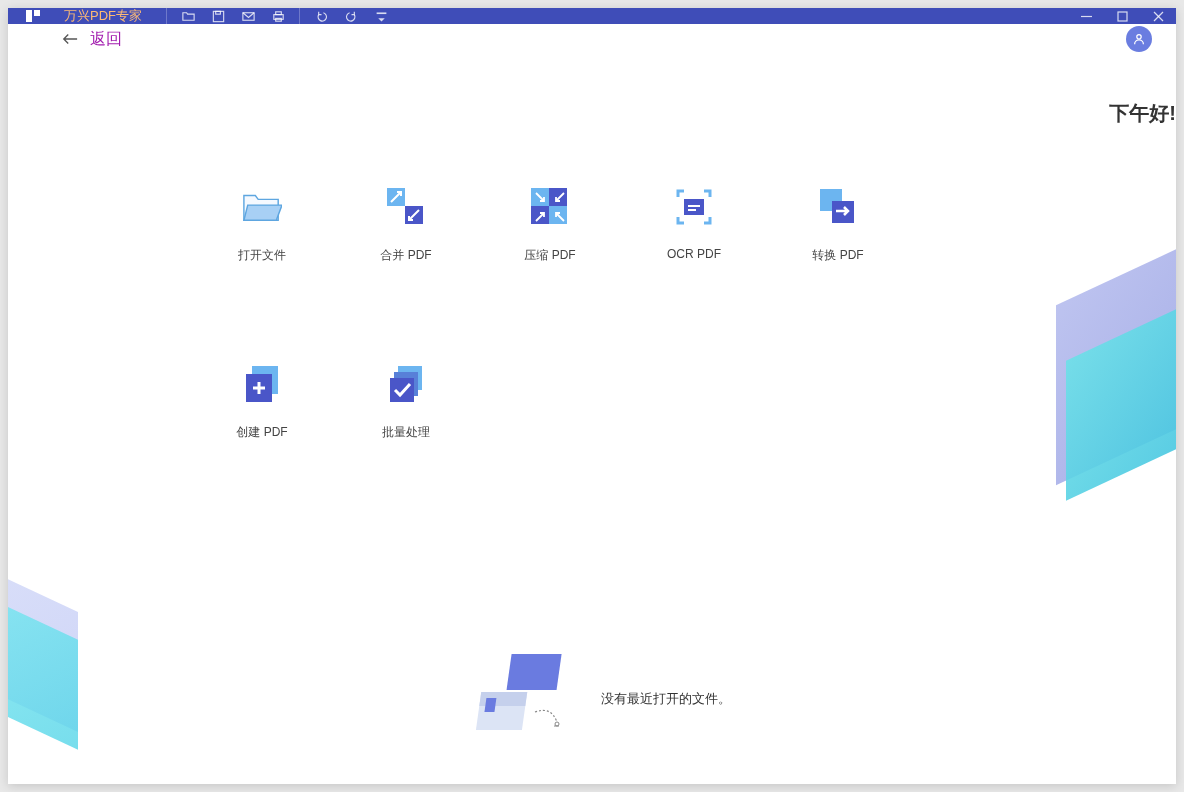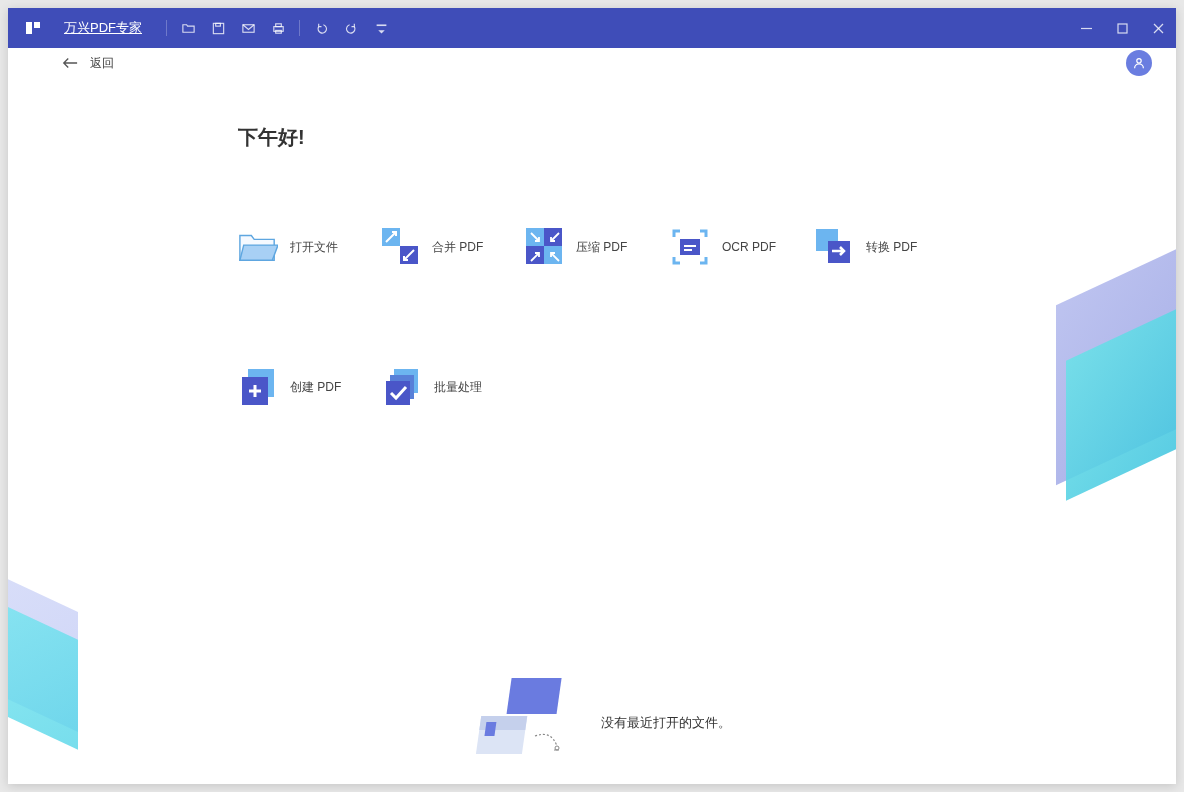--- a/index.html
+++ b/index.html
@@ -1,31 +1,31 @@
 <!DOCTYPE html>
 <html><head>
 <meta charset="utf-8">
 <style>
 * { margin: 0; padding: 0; box-sizing: border-box; font-family: "Segoe UI", "Microsoft YaHei", sans-serif; }
 body { background: #e8e8e8; display: flex; justify-content: center; align-items: flex-start; padding: 8px; }
 .window { width: 1168px; height: 776px; background: #fff; box-shadow: 0 2px 10px rgba(0,0,0,0.15); position: relative; overflow: hidden; }
-.titlebar { height: 40px; background: #3f4db8; display: flex; align-items: center; color: #ffffff; padding: 0; font-size: 12px; text-decoration: underline; }
+.titlebar { height: 16px; background: #3f4db8; display: flex; align-items: center; color: #fdba74; padding: 0; font-size: 12px; }
 .logo-box { width: 50px; display: flex; justify-content: center; align-items: center; }
 .app-title { padding: 0 18px 0 6px; font-size: 13px; }
 .tb-divider { width: 1px; height: 16px; background: rgba(255,255,255,0.25); margin: 0 6px; }
 .tb-icon { width: 30px; height: 30px; display: flex; justify-content: center; align-items: center; cursor: pointer; color: rgba(255,255,255,0.8); }
 .tb-spacer { flex: 1; }
 .win-btn { width: 36px; height: 30px; display: flex; justify-content: center; align-items: center; cursor: pointer; color: rgba(255,255,255,0.8); }
 .subbar { height: 30px; display: flex; align-items: center; padding: 0 14px; position: relative; }
-.back-btn { display: flex; align-items: center; gap: 12px; cursor: pointer; padding: 4px 8px; color: #404040; font-size: 12px; margin-left: 32px; }
+.back-btn { display: flex; align-items: center; gap: 12px; cursor: pointer; padding: 4px 8px; color: #a21caf; font-size: 16px; margin-left: 32px; }
 .user-avatar { position: absolute; right: 24px; top: 2px; width: 26px; height: 26px; border-radius: 50%; background: #6a7de0; display: flex; justify-content: center; align-items: center; cursor: pointer; }
 .content { padding: 46px 0 0 230px; position: relative; height: calc(100% - 60px); }
-.greeting { font-size: 20px; font-weight: 600; color: #333; margin-bottom: 76px; }
+.greeting { font-size: 20px; font-weight: 600; color: #333; margin-bottom: 60px; text-align: right; }
 .tile-grid { display: flex; flex-wrap: wrap; gap: 100px 96px; width: 740px; }
-.tile { display: flex; flex-direction: row; align-items: center; gap: 12px; cursor: pointer; width: 48px; text-align: right; }
+.tile { display: flex; flex-direction: column; align-items: center; gap: 20px; cursor: pointer; width: 48px; text-align: right; }
 .tile-icon { width: 40px; height: 40px; position: relative; display: flex; justify-content: center; align-items: center; }
 .tile-label { font-size: 12px; color: #444; white-space: nowrap; }
 .empty-state { position: absolute; bottom: 16px; left: 50%; transform: translateX(-50%); display: flex; flex-direction: row; align-items: center; gap: 18px; }
 .empty-msg { font-size: 13px; color: #333; }
 .bg-shape-r1 { position: absolute; right: -40px; top: 260px; width: 160px; height: 180px; background: linear-gradient(135deg, #7b87e0, #4d5dce); transform: skewY(-25deg); opacity: 0.5; }
 .bg-shape-r2 { position: absolute; right: -30px; top: 320px; width: 140px; height: 140px; background: linear-gradient(135deg, #6de0e8, #45c5e0); transform: skewY(-25deg); opacity: 0.9; }
 .bg-shape-l1 { position: absolute; left: -50px; bottom: 80px; width: 120px; height: 120px; background: linear-gradient(135deg, #a3b0f0, #8595ec); transform: skewY(25deg); opacity: 0.4; }
 .bg-shape-l2 { position: absolute; left: -40px; bottom: 60px; width: 110px; height: 110px; background: linear-gradient(135deg, #78e8f0, #55d5e8); transform: skewY(25deg); opacity: 0.8; }
 </style>
 </head>

